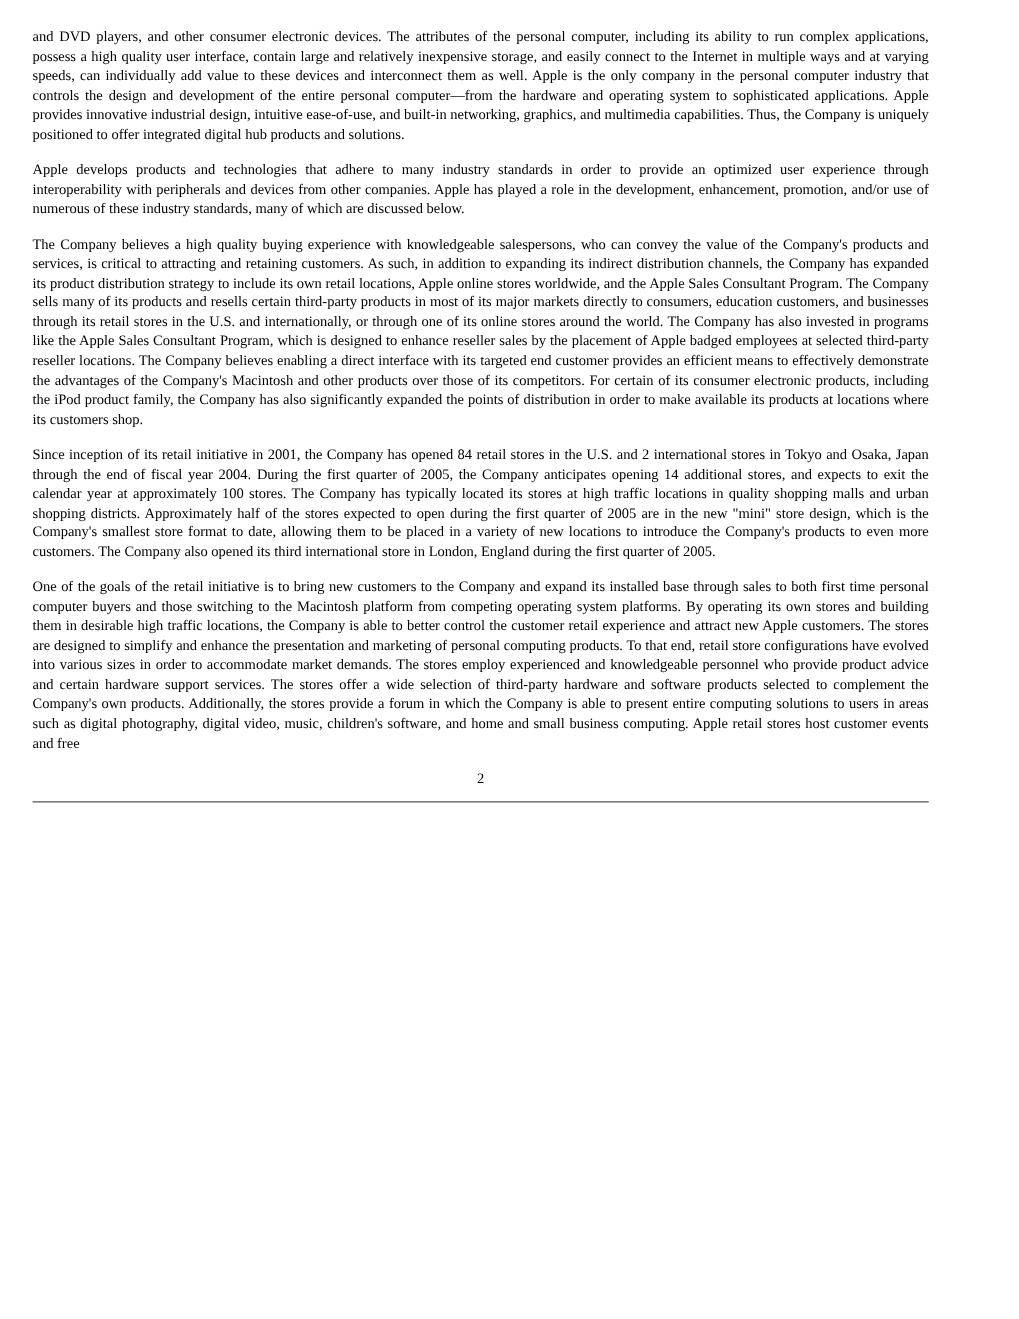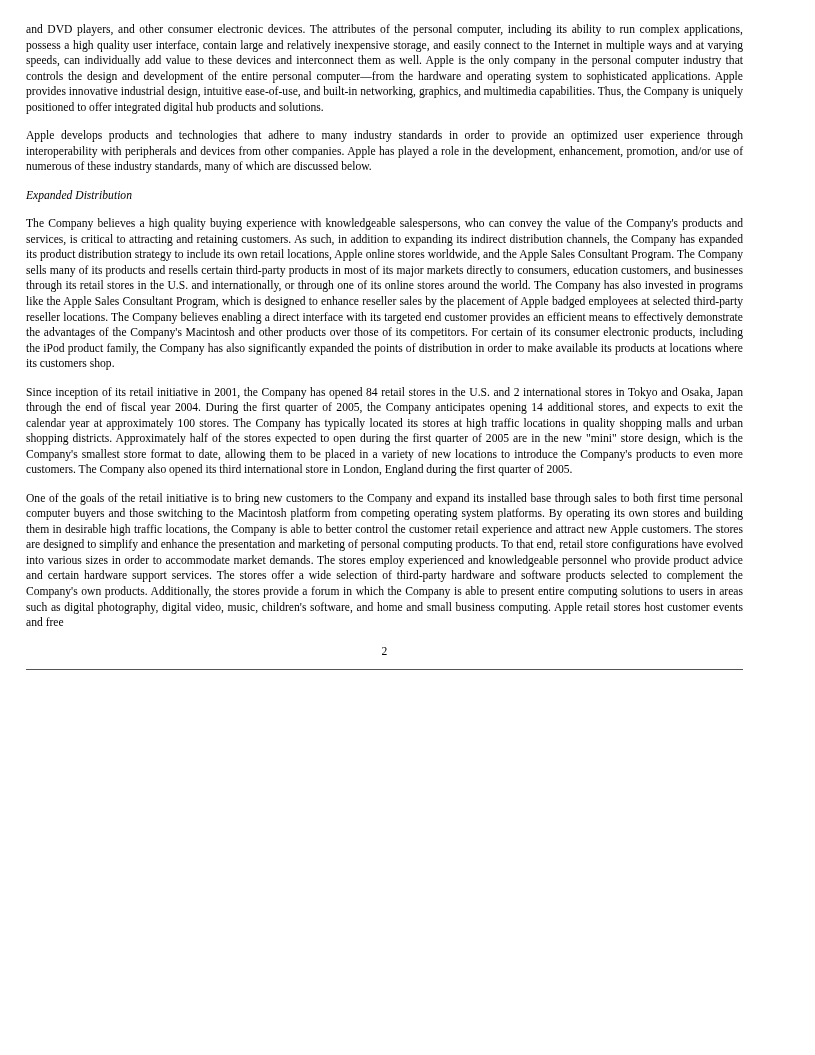--- a/index.html
+++ b/index.html
@@ -56,21 +56,20 @@
 </head>
 <body>
 
 <div class="page">
   <div class="doc-body">
 
     <p class="para">and DVD players, and other consumer electronic devices. The attributes of the personal computer, including its ability to run complex applications, possess a high quality user interface, contain large and relatively inexpensive storage, and easily connect to the Internet in multiple ways and at varying speeds, can individually add value to these devices and interconnect them as well. Apple is the only company in the personal computer industry that controls the design and development of the entire personal computer—from the hardware and operating system to sophisticated applications. Apple provides innovative industrial design, intuitive ease‐of‐use, and built‐in networking, graphics, and multimedia capabilities. Thus, the Company is uniquely positioned to offer integrated digital hub products and solutions.</p>
 
     <p class="para">Apple develops products and technologies that adhere to many industry standards in order to provide an optimized user experience through interoperability with peripherals and devices from other companies. Apple has played a role in the development, enhancement, promotion, and/or use of numerous of these industry standards, many of which are discussed below.</p>
 
-    <p class="section-heading">Expanded Distribution</p>
 
     <p class="para">The Company believes a high quality buying experience with knowledgeable salespersons, who can convey the value of the Company's products and services, is critical to attracting and retaining customers. As such, in addition to expanding its indirect distribution channels, the Company has expanded its product distribution strategy to include its own retail locations, Apple online stores worldwide, and the Apple Sales Consultant Program. The Company sells many of its products and resells certain third‐party products in most of its major markets directly to consumers, education customers, and businesses through its retail stores in the U.S. and internationally, or through one of its online stores around the world. The Company has also invested in programs like the Apple Sales Consultant Program, which is designed to enhance reseller sales by the placement of Apple badged employees at selected third‐party reseller locations. The Company believes enabling a direct interface with its targeted end customer provides an efficient means to effectively demonstrate the advantages of the Company's Macintosh and other products over those of its competitors. For certain of its consumer electronic products, including the iPod product family, the Company has also significantly expanded the points of distribution in order to make available its products at locations where its customers shop.</p>
 
     <p class="para">Since inception of its retail initiative in 2001, the Company has opened 84 retail stores in the U.S. and 2 international stores in Tokyo and Osaka, Japan through the end of fiscal year 2004. During the first quarter of 2005, the Company anticipates opening 14 additional stores, and expects to exit the calendar year at approximately 100 stores. The Company has typically located its stores at high traffic locations in quality shopping malls and urban shopping districts. Approximately half of the stores expected to open during the first quarter of 2005 are in the new "mini" store design, which is the Company's smallest store format to date, allowing them to be placed in a variety of new locations to introduce the Company's products to even more customers. The Company also opened its third international store in London, England during the first quarter of 2005.</p>
 
     <p class="para">One of the goals of the retail initiative is to bring new customers to the Company and expand its installed base through sales to both first time personal computer buyers and those switching to the Macintosh platform from competing operating system platforms. By operating its own stores and building them in desirable high traffic locations, the Company is able to better control the customer retail experience and attract new Apple customers. The stores are designed to simplify and enhance the presentation and marketing of personal computing products. To that end, retail store configurations have evolved into various sizes in order to accommodate market demands. The stores employ experienced and knowledgeable personnel who provide product advice and certain hardware support services. The stores offer a wide selection of third‐party hardware and software products selected to complement the Company's own products. Additionally, the stores provide a forum in which the Company is able to present entire computing solutions to users in areas such as digital photography, digital video, music, children's software, and home and small business computing. Apple retail stores host customer events and free</p>
 
     <div class="page-number">2</div>
 
     <hr class="footer-rule">

